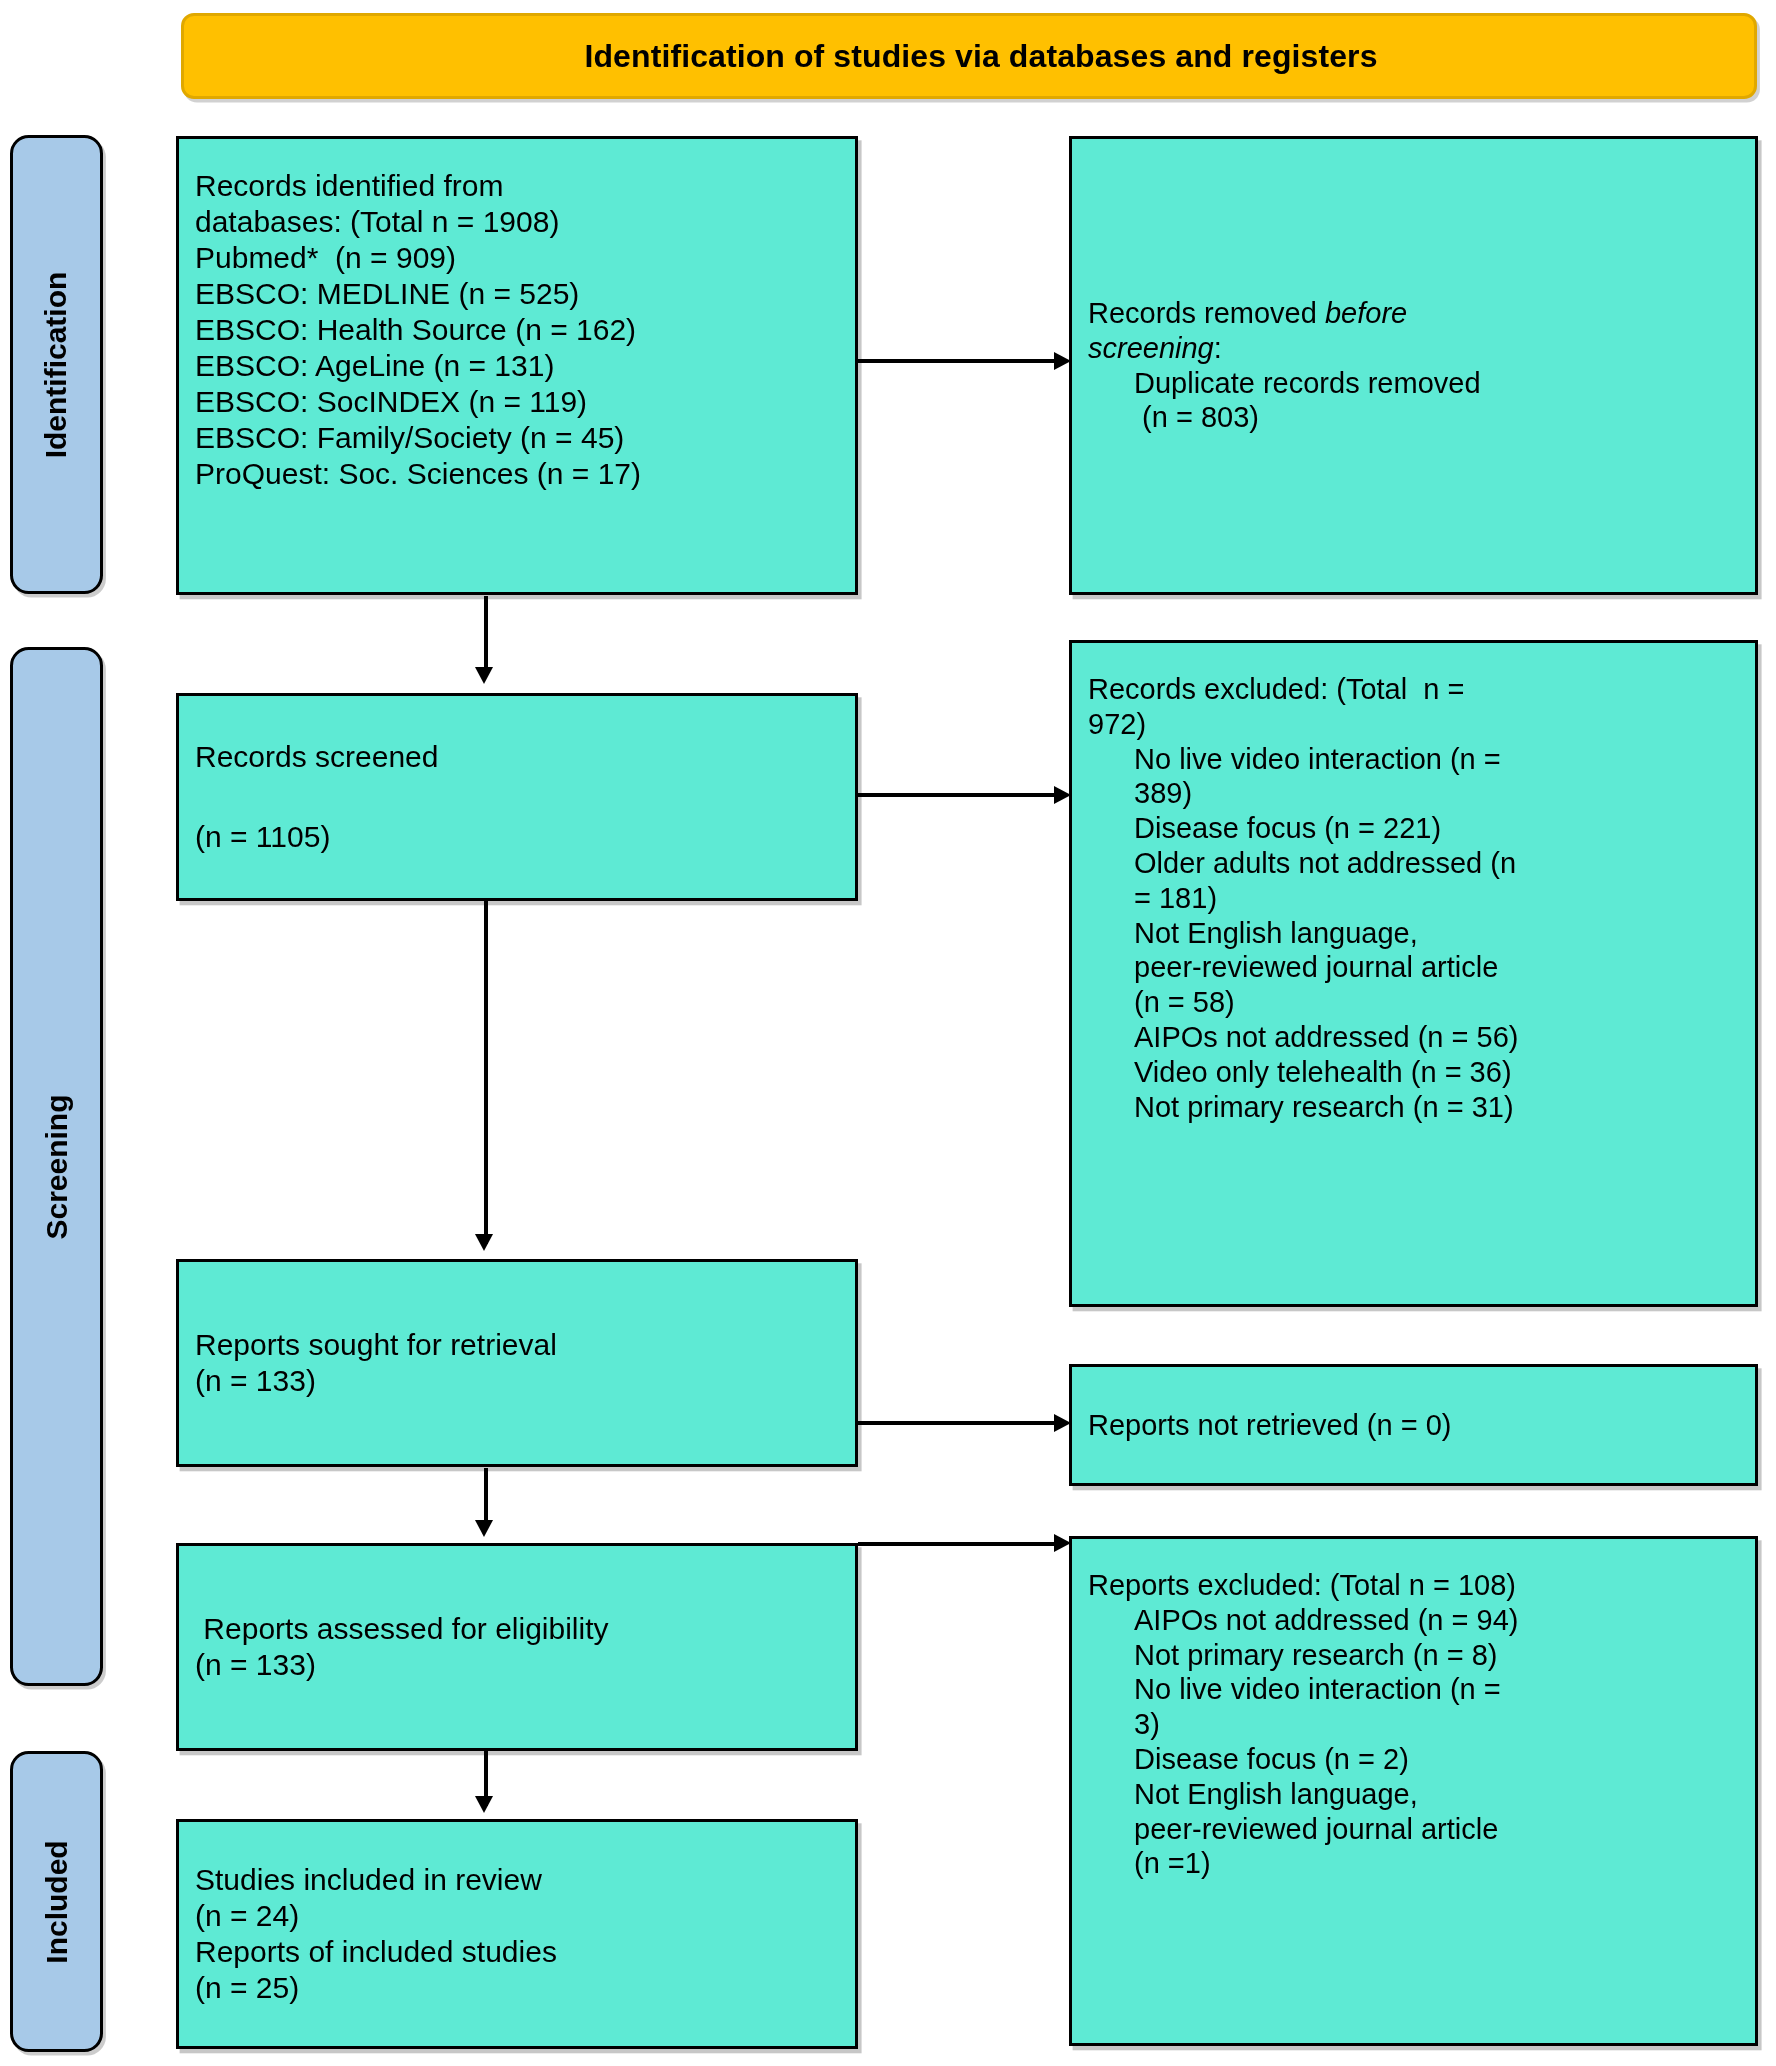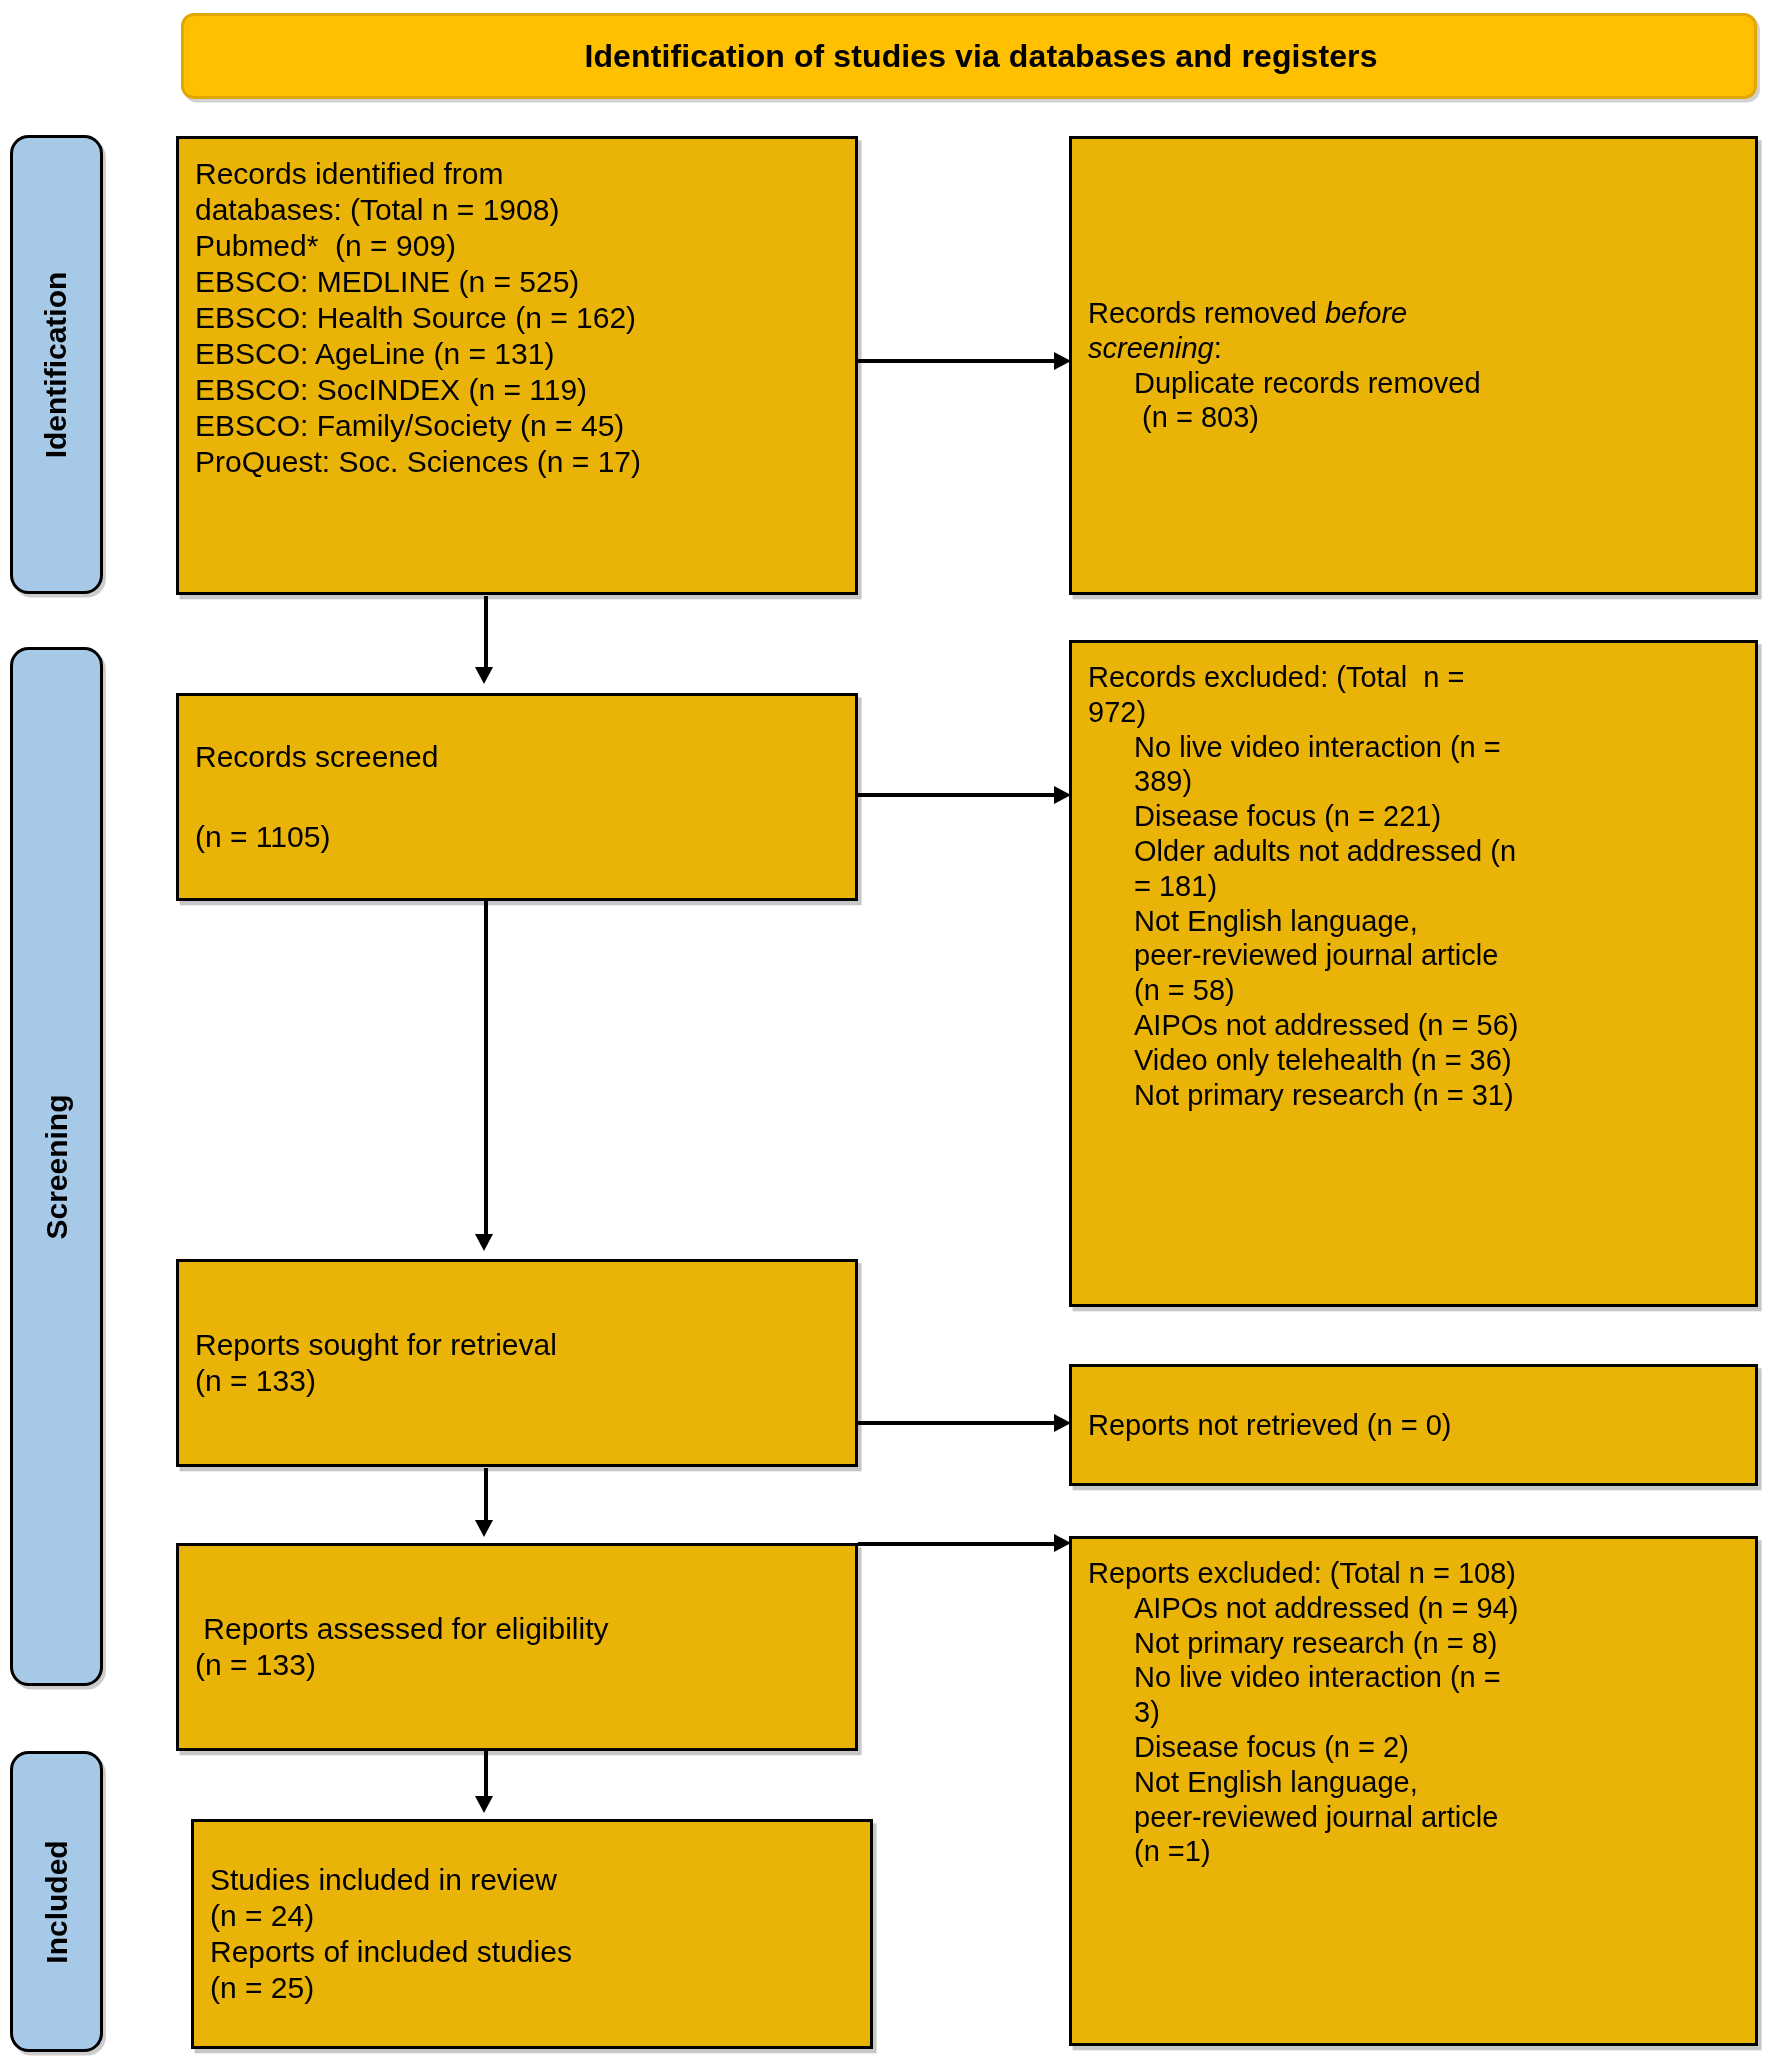--- a/index.html
+++ b/index.html
@@ -54,42 +54,42 @@
     font-weight:bold;
     color:#000;
   }
   #stage-identification{ left:10px; top:135px;  width:93px; height:459px; }
   #stage-screening{     left:10px; top:647px;  width:93px; height:1039px; }
   #stage-included{      left:10px; top:1751px; width:93px; height:301px; }
 
   
   .box{
     position:absolute;
-    background:#eab308;
+    background:#5eead4;
     border:3.6px solid #000;
     box-sizing:border-box;
-    padding:17px 16px;
+    padding:29px 16px;
     box-shadow:3.6px 4.3px 0 rgba(0,0,0,0.22);
   }
   .box p{
     margin:0;
     font-size:29px;
     line-height:1.20;
     color:#000;
     white-space:pre-wrap;
   }
   .box p.indent{ padding-left:46px; text-indent:0; }
   .box p em{ font-style:italic; }
 
   
   #box-identified      { left:176px; top:136px;  width:682px;  height:459px; }
   #box-screened        { left:176px; top:693px;  width:682px;  height:208px;gap:44px; }
   #box-sought          { left:176px; top:1259px; width:682px;  height:208px; }
   #box-assessed        { left:176px; top:1543px; width:682px;  height:208px; }
-  #box-included-studies{ left:191px; top:1819px; width:682px;  height:230px; }
+  #box-included-studies{ left:176px; top:1819px; width:682px;  height:230px; }
 
   
   #box-removed         { left:1069px; top:136px;  width:689px; height:459px; }
   #box-records-excluded{ left:1069px; top:640px;  width:689px; height:667px; }
   #box-not-retrieved   { left:1069px; top:1364px; width:689px; height:122px; }
   #box-reports-excluded{ left:1069px; top:1536px; width:689px; height:510px; }
 
   #box-identified p, #box-screened p, #box-sought p,
   #box-assessed p, #box-included-studies p{ font-size:30px; }
 

